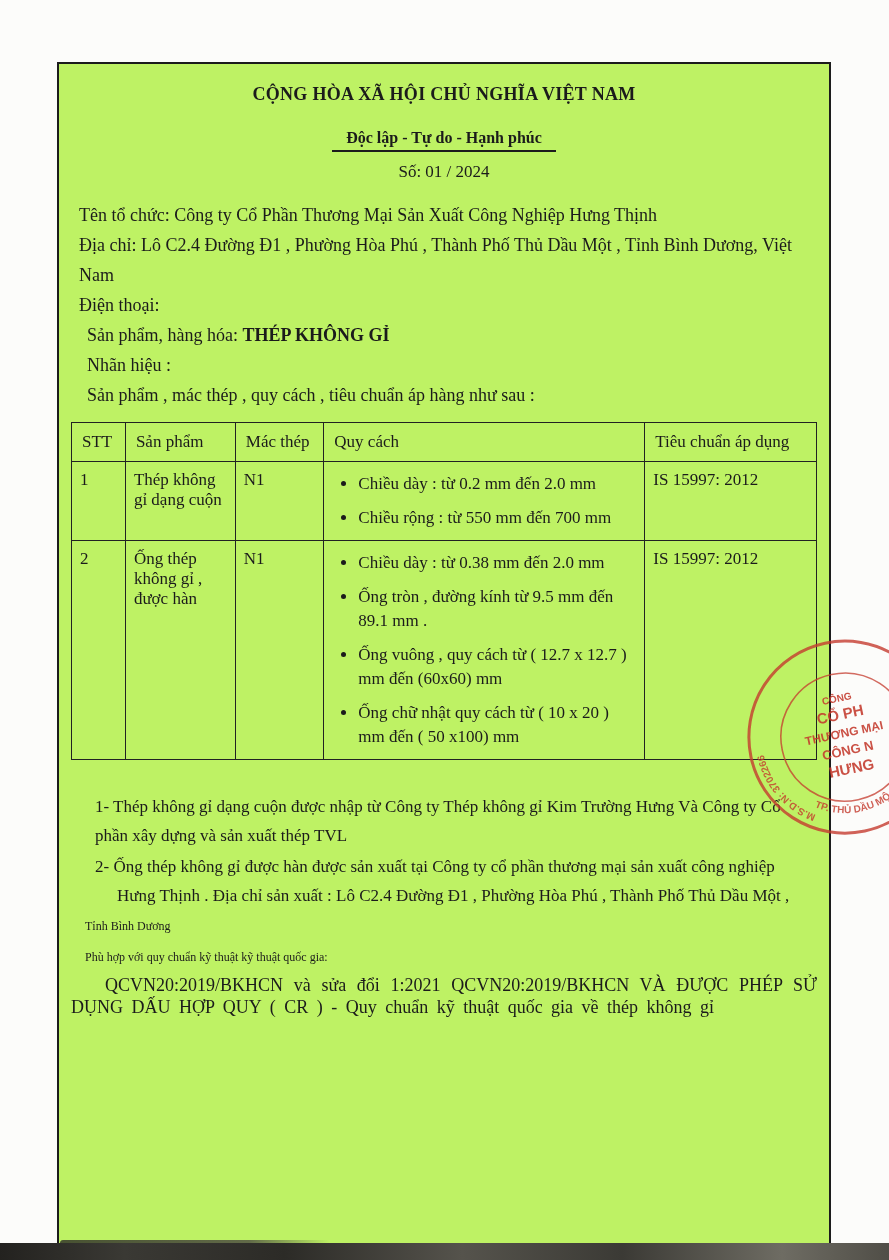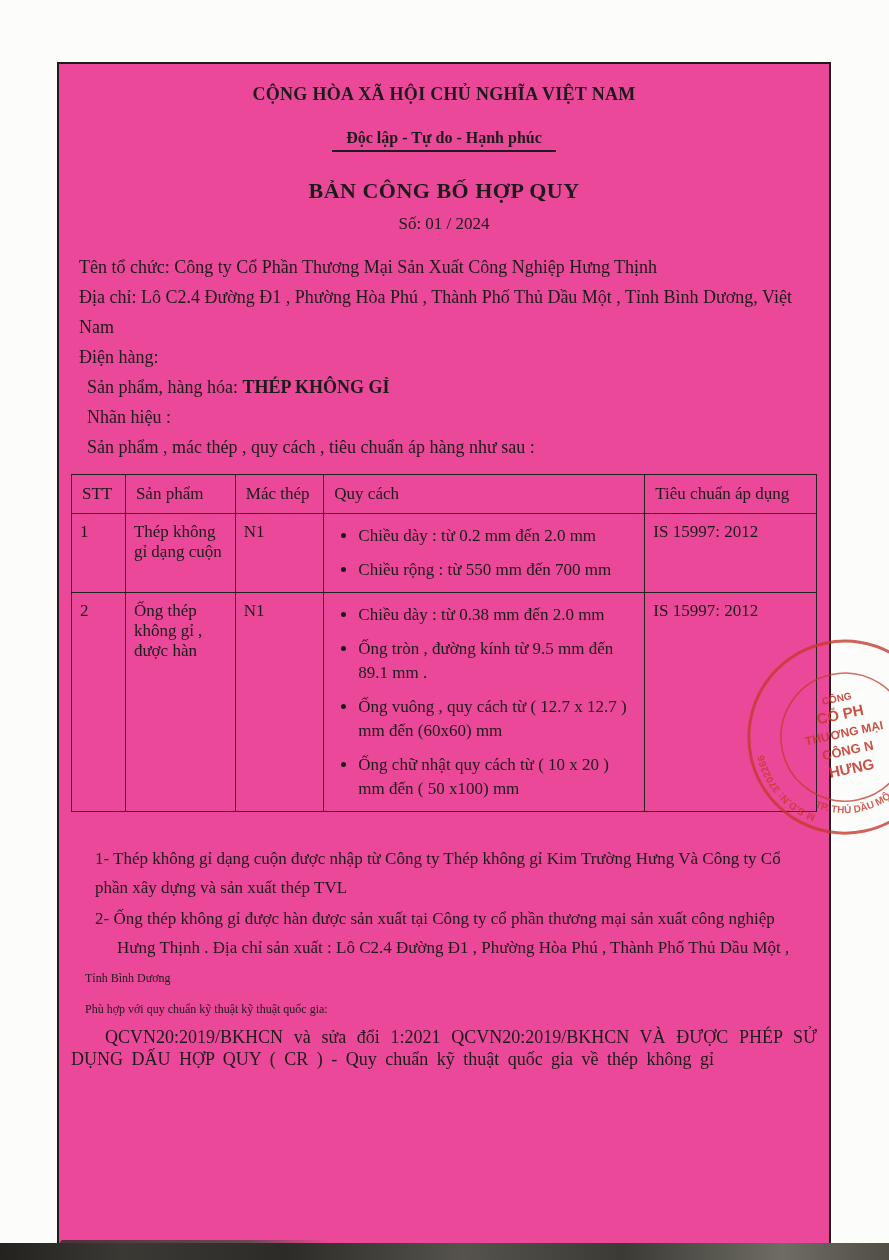--- a/index.html
+++ b/index.html
@@ -15,21 +15,21 @@
     width:889px;height:1260px;
     background:#fcfcfa;
     overflow:hidden;
   }
   .frame{
     position:absolute;
     left:57px;top:62px;
     width:774px;height:1198px;
     border:2px solid #1c1c1c;
     border-bottom:none;
-    background:#ec4899;
+    background:#bef264;
     padding:0;
     box-sizing:border-box;
   }
   .content{padding:0 8px;}
   .nat-header{text-align:center;margin-top:20px;}
   .country{font-weight:bold;font-size:18px;letter-spacing:.3px;}
   .motto{
     display:inline-block;
     font-weight:bold;font-size:16px;
     border-bottom:2px solid #1c1c1c;
@@ -127,26 +127,25 @@
 
 <div class="page">
   <div class="frame">
     <div class="content">
 
       <div class="nat-header">
         <div class="country">CỘNG HÒA XÃ HỘI CHỦ NGHĨA VIỆT NAM</div><br>
         <div class="motto">Độc lập - Tự do - Hạnh phúc</div>
       </div>
 
-      <div class="doc-title">BẢN CÔNG BỐ HỢP QUY</div>
       <div class="doc-number">Số: 01 / 2024</div>
 
       <p class="para first">Tên tổ chức: Công ty Cổ Phần Thương Mại Sản Xuất Công Nghiệp Hưng Thịnh</p>
       <p class="para">Địa chỉ: Lô C2.4 Đường Đ1 , Phường Hòa Phú , Thành Phố Thủ Dầu Một , Tỉnh Bình Dương, Việt Nam</p>
-      <p class="para">Điện hàng:</p>
+      <p class="para">Điện thoại:</p>
       <p class="para indent"><span>Sản phẩm, hàng hóa: </span><span class="bold">THÉP KHÔNG GỈ</span></p>
       <p class="para indent">Nhãn hiệu :</p>
       <p class="para indent">Sản phẩm , mác thép , quy cách , tiêu chuẩn áp hàng như sau :</p>
 
       <table class="spec">
         <colgroup>
           <col class="stt">
             <col class="sanpham">
             <col class="macthep">
             <col class="quycach">

